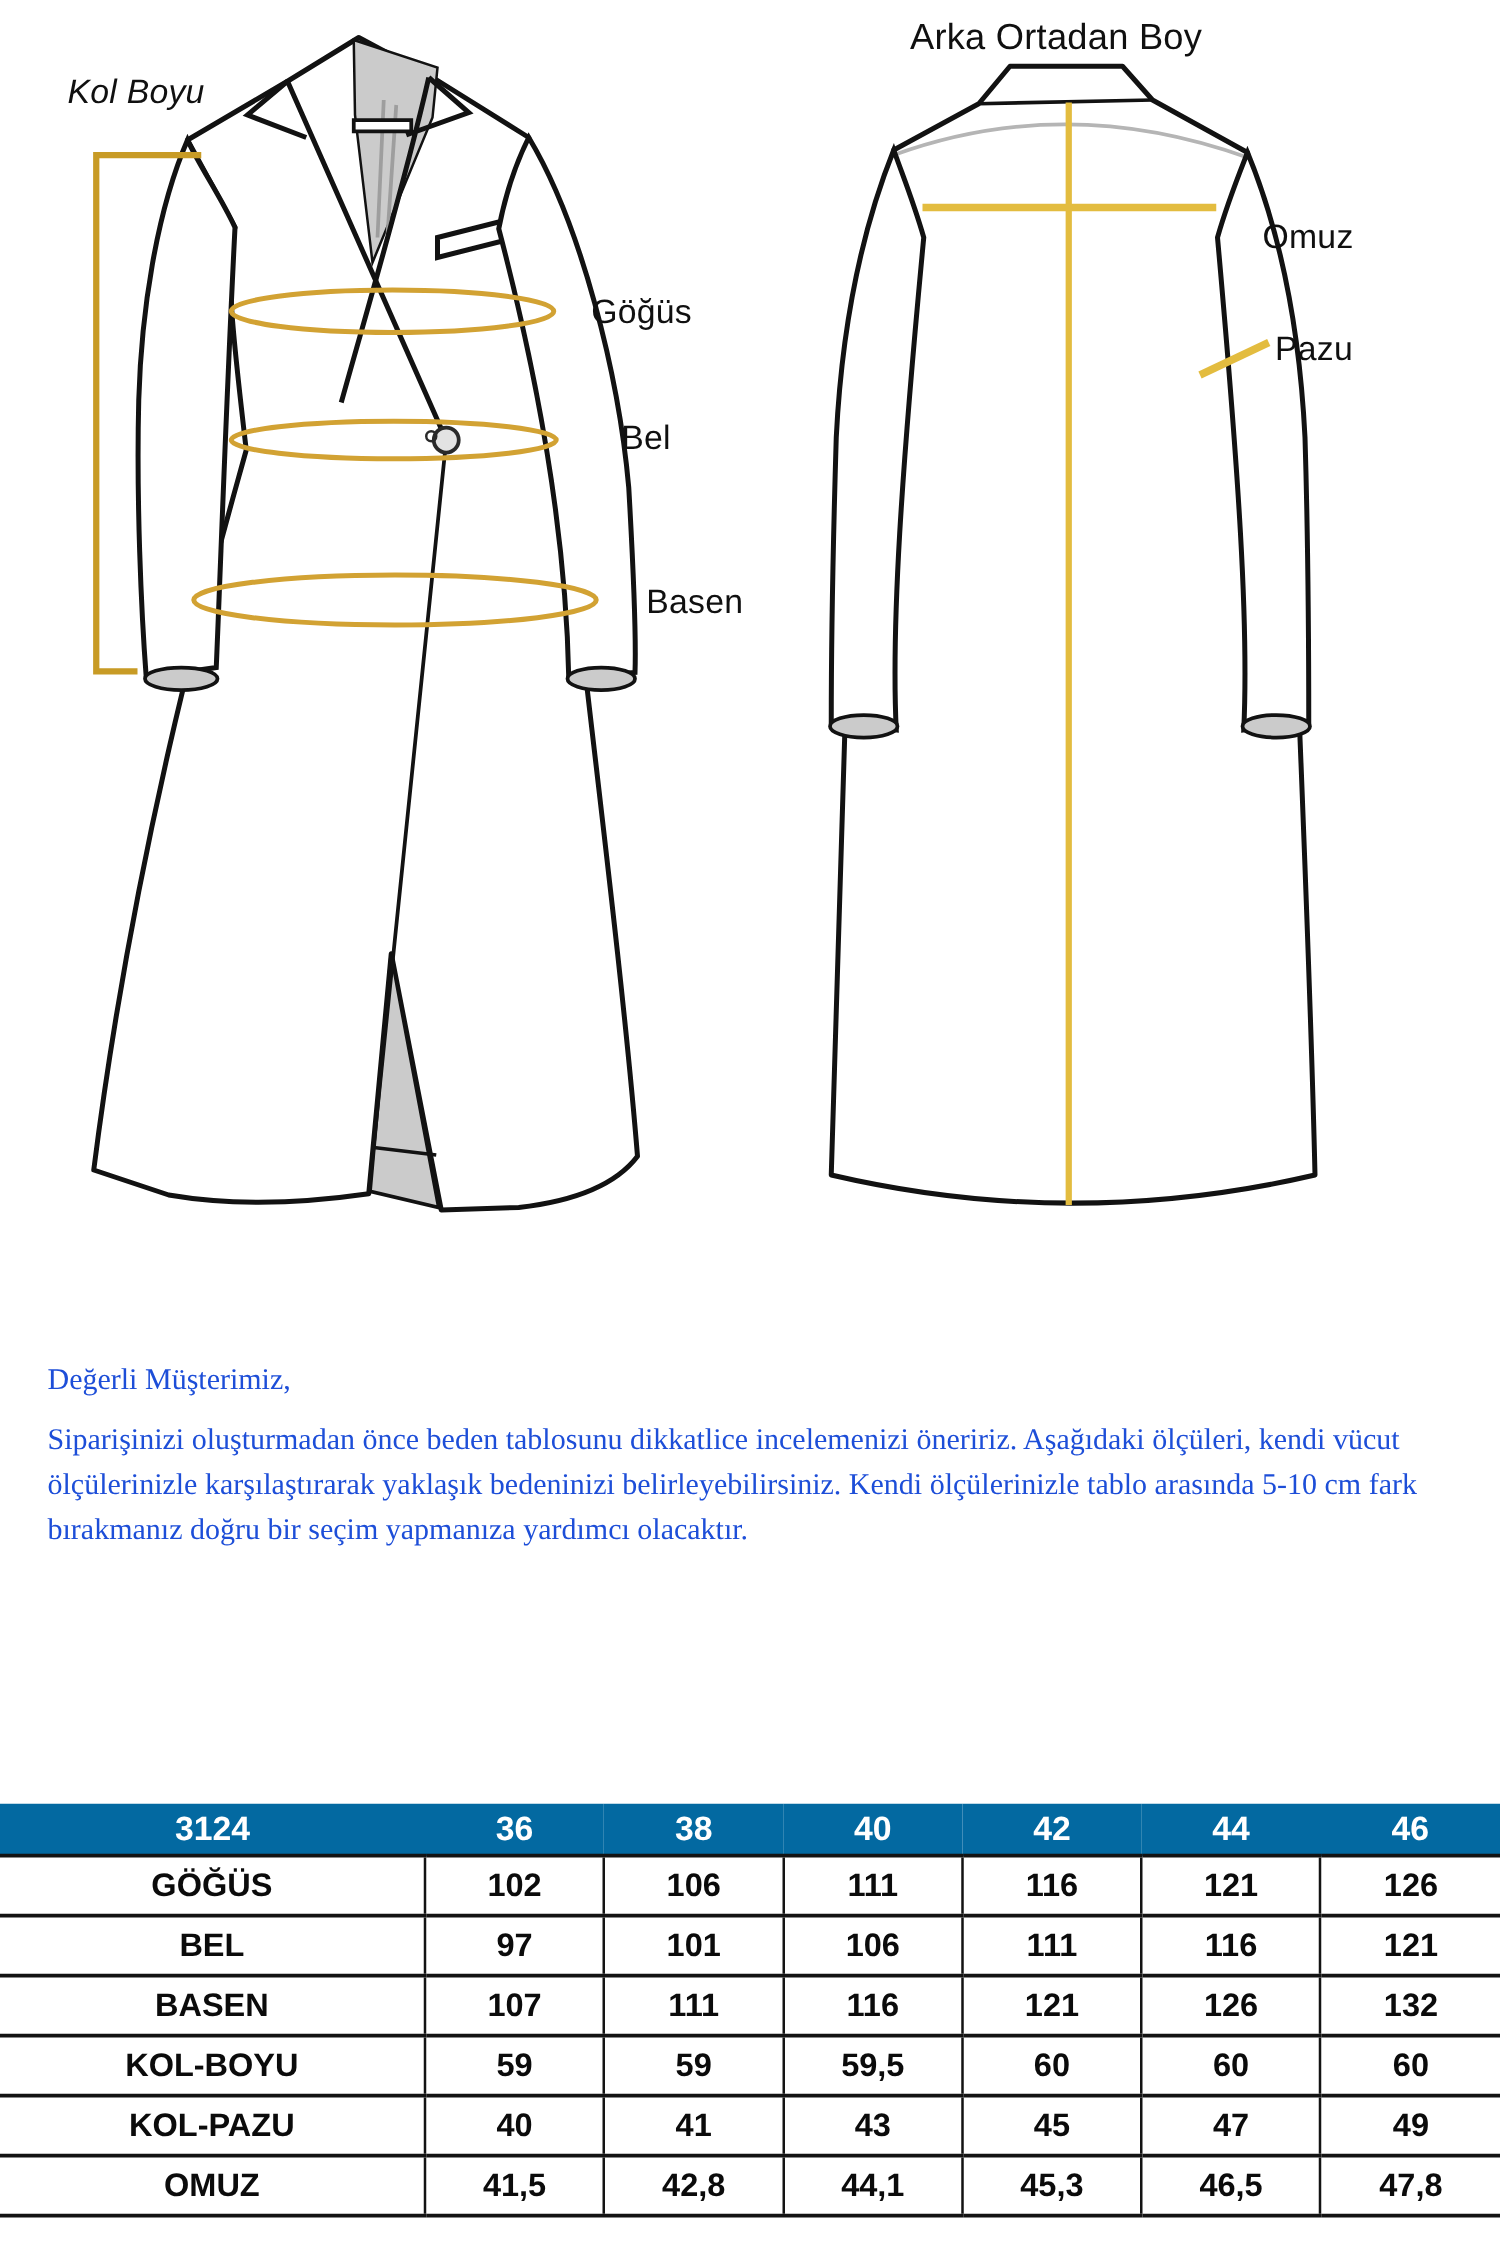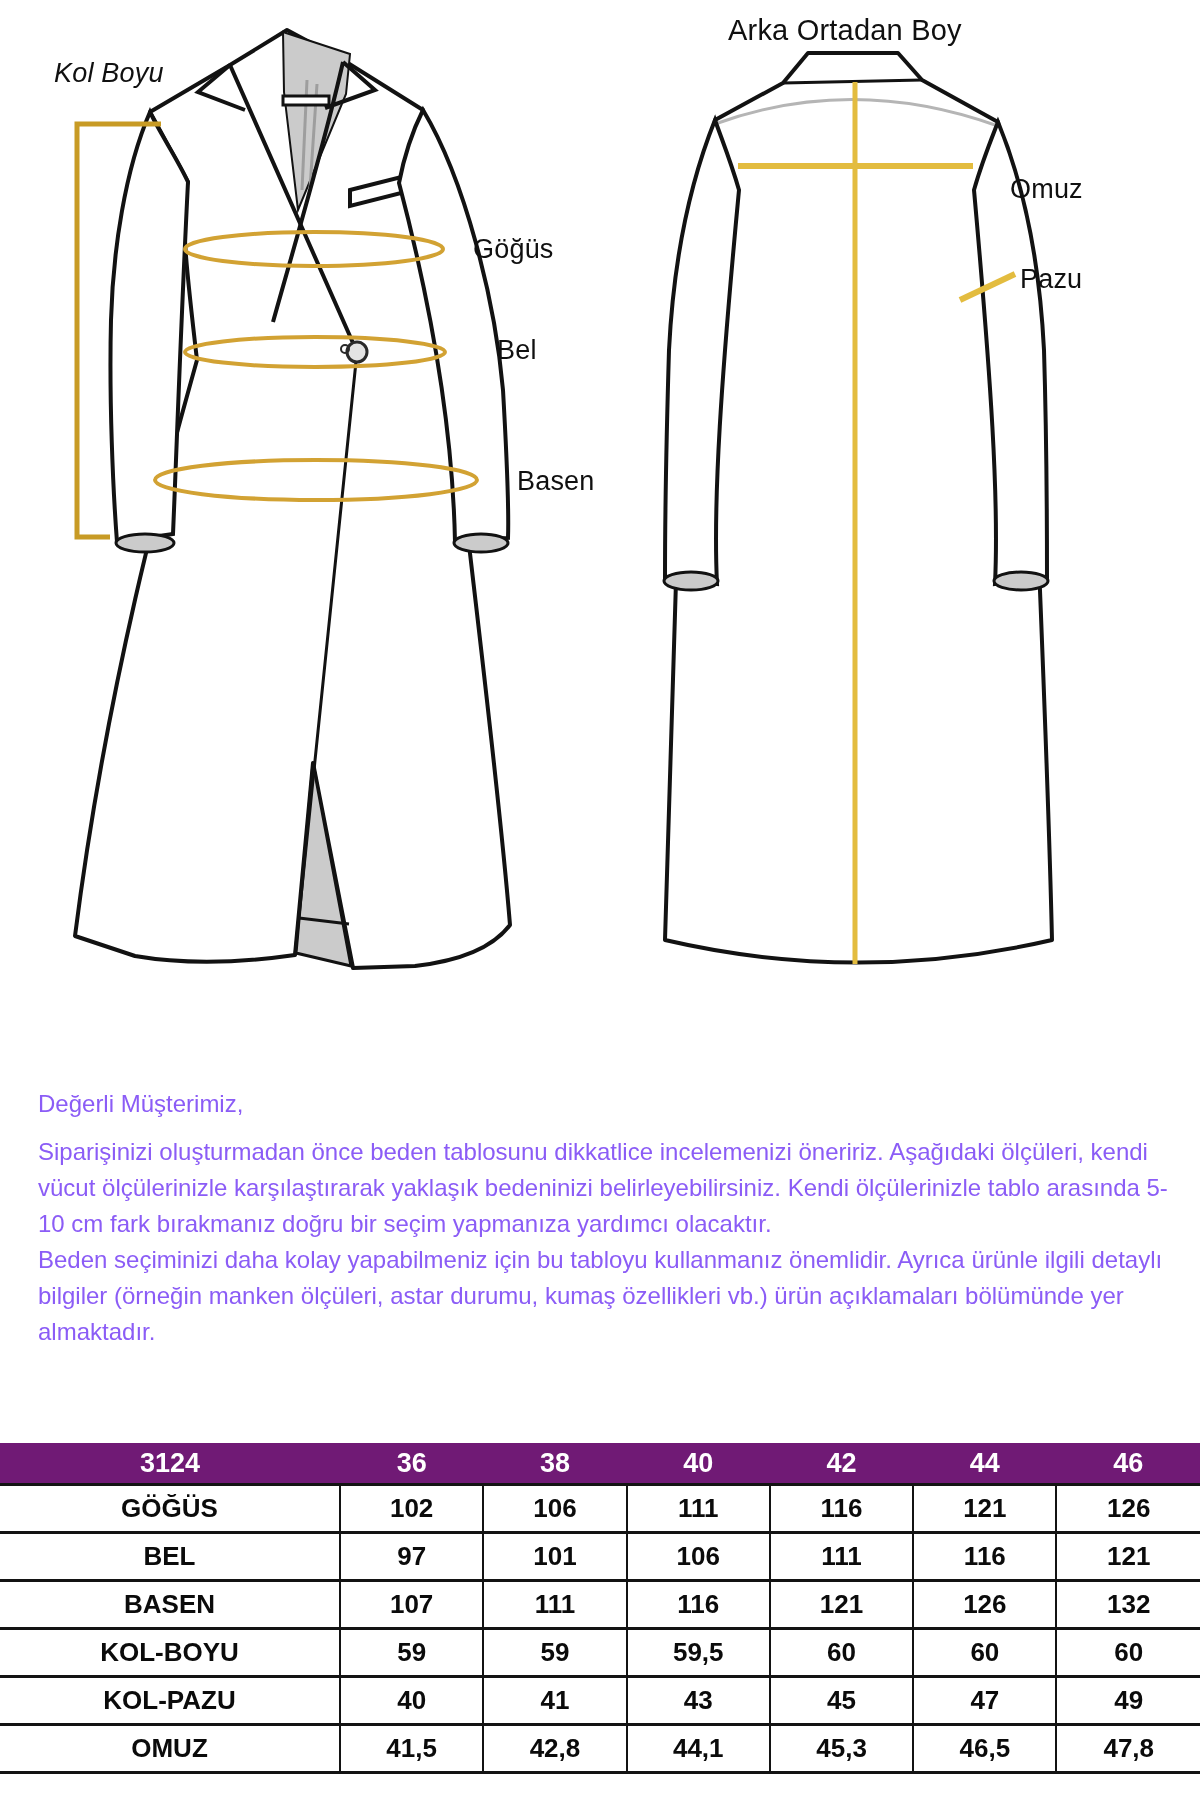--- a/index.html
+++ b/index.html
@@ -4,27 +4,27 @@
 <style>
   html,body{margin:0;padding:0;background:#ffffff;}
   .page{position:relative;width:1200px;height:1800px;background:#ffffff;overflow:hidden;
         font-family:"Liberation Sans", sans-serif;color:#161616;}
   
   .diagram{position:absolute;left:0;top:0;width:1200px;height:1088px;}
   .diagram svg{position:absolute;}
   .dlabel{position:absolute;font-size:27px;color:#101010;letter-spacing:0.2px;white-space:nowrap;}
   .dlabel.big{font-size:29px;}
   
-  .info{position:absolute;left:38px;top:1086px;width:1152px;font-size:24px;line-height:36px;color:#8b5cf6;}
+  .info{position:absolute;left:38px;top:1086px;width:1152px;font-size:24px;line-height:36px;color:#1d4ed8;font-family:Liberation Serif, serif;}
   .info p{margin:0;}
   .info .greeting{margin-bottom:12px;}
   .info .closing{margin-top:28px;}
   
   table.size{position:absolute;left:0;top:1443px;width:1200px;border-collapse:collapse;table-layout:fixed;}
-  table.size th{background:#701a75;color:#ffffff;height:40px;font-size:27px;font-weight:bold;
+  table.size th{background:#0369a1;color:#ffffff;height:40px;font-size:27px;font-weight:bold;
                 text-align:center;padding:0;border:none;}
   table.size td{height:45px;font-size:26px;font-weight:bold;text-align:center;color:#0b0b0b;
                 padding:0;border-top:3px solid #131313;}
   table.size tbody td:not(:last-child){border-right:2px solid #131313;}
   table.size tbody tr:last-child td{border-bottom:3px solid #131313;}
 </style>
 </head>
 <body>
 
 <div class="page">
@@ -104,21 +104,20 @@
     <div class="dlabel" style="left:473px;top:234px;">Göğüs</div>
     <div class="dlabel" style="left:497px;top:335px;">Bel</div>
     <div class="dlabel" style="left:517px;top:466px;">Basen</div>
     <div class="dlabel" style="left:1010px;top:174px;">Omuz</div>
     <div class="dlabel" style="left:1020px;top:264px;">Pazu</div>
   </div>
 
   <div class="info">
     <p class="greeting">Değerli Müşterimiz,</p>
     <p>Siparişinizi oluşturmadan önce beden tablosunu dikkatlice incelemenizi öneririz. Aşağıdaki ölçüleri, kendi vücut ölçülerinizle karşılaştırarak yaklaşık bedeninizi belirleyebilirsiniz. Kendi ölçülerinizle tablo arasında 5-10 cm fark bırakmanız doğru bir seçim yapmanıza yardımcı olacaktır.</p>
-    <p>Beden seçiminizi daha kolay yapabilmeniz için bu tabloyu kullanmanız önemlidir. Ayrıca ürünle ilgili detaylı bilgiler (örneğin manken ölçüleri, astar durumu, kumaş özellikleri vb.) ürün açıklamaları bölümünde yer almaktadır.</p>
   </div>
 
   <table class="size">
     <colgroup>
       <col style="width:340px;">
       <col style="width:143.3px;">
         <col style="width:143.3px;">
         <col style="width:143.3px;">
       <col style="width:143.3px;">
         <col style="width:143.3px;">

